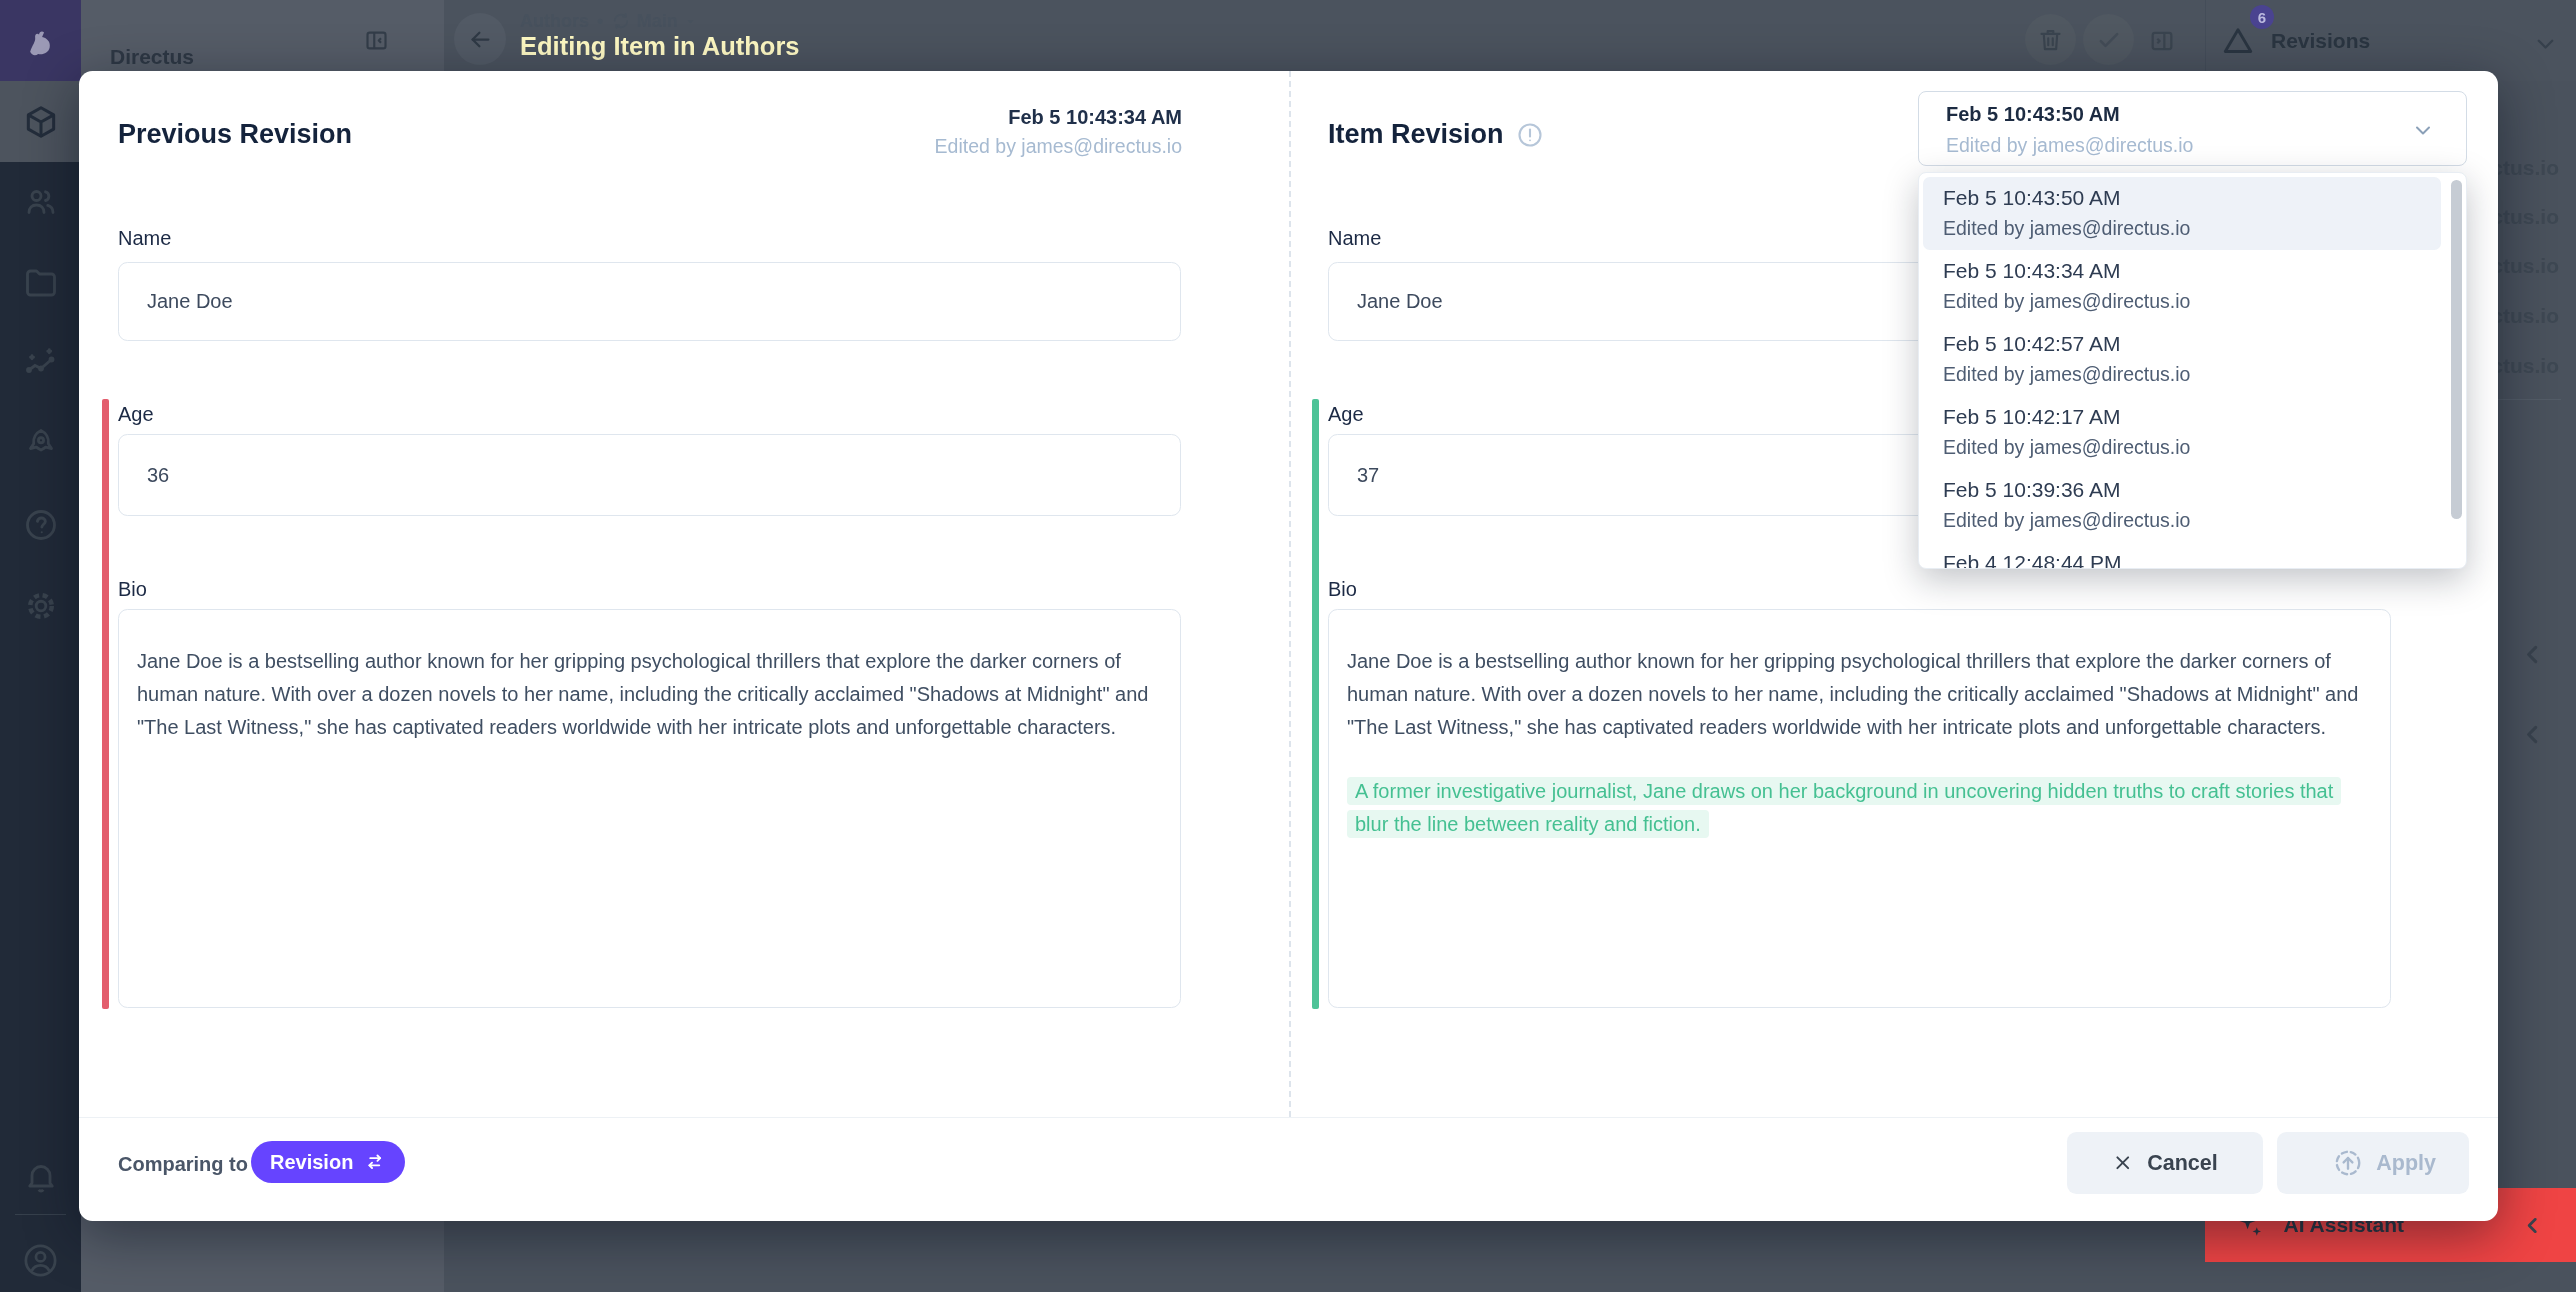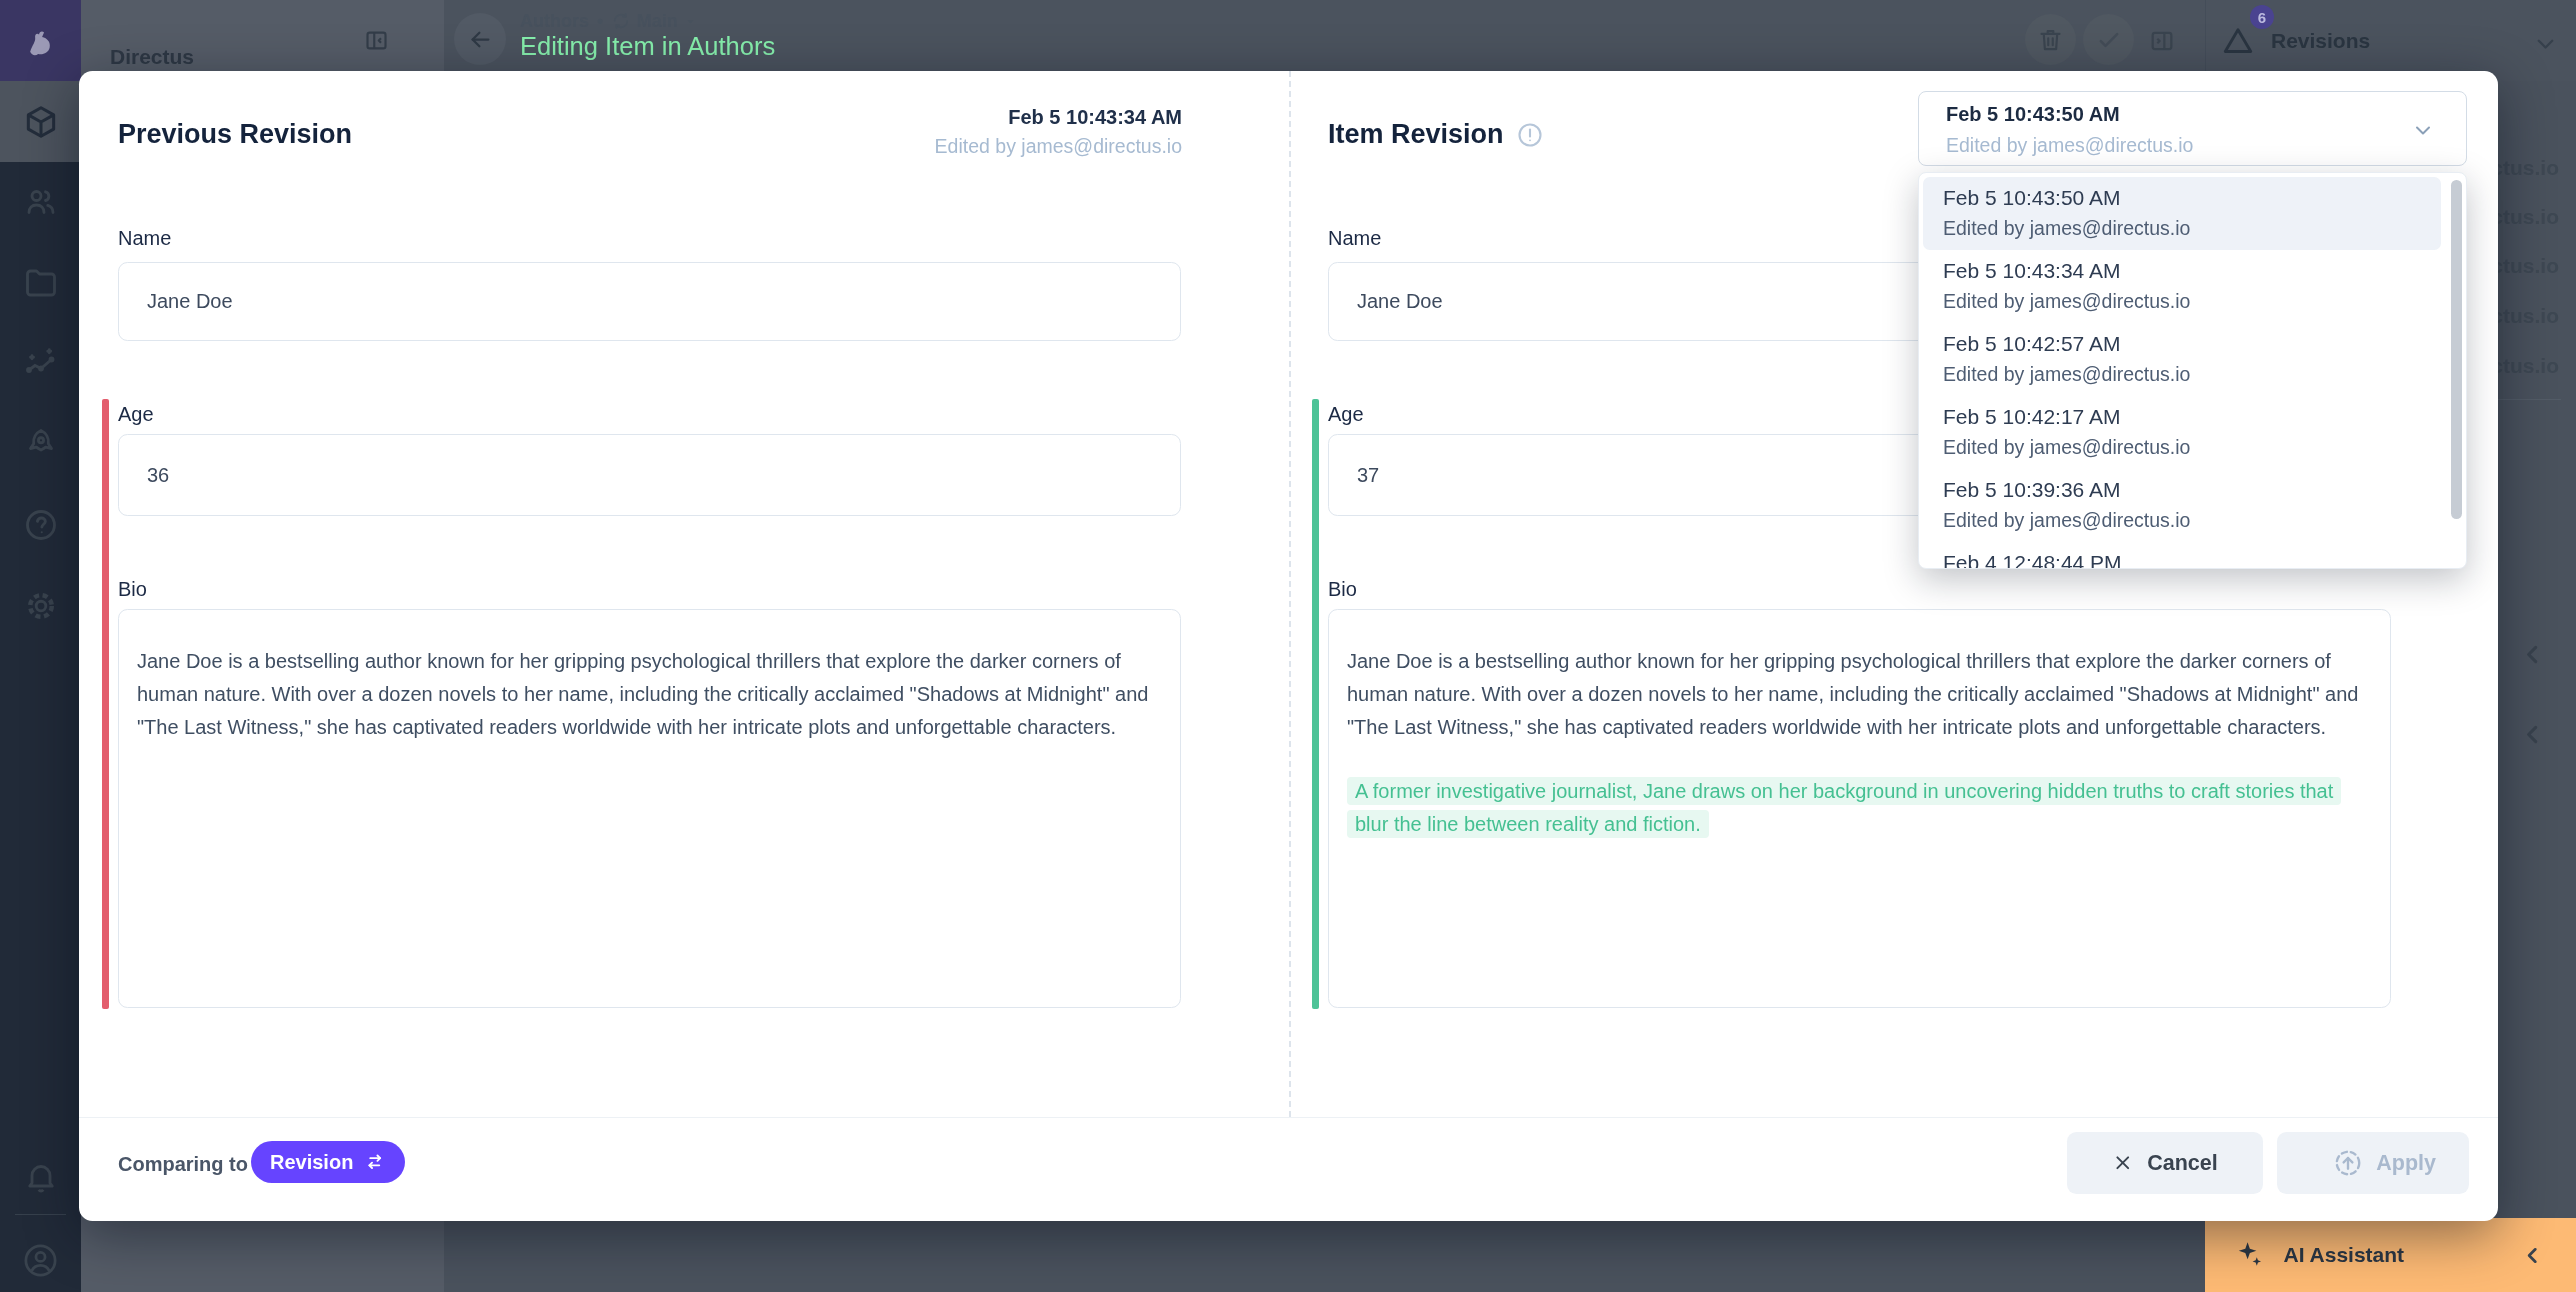--- a/index.html
+++ b/index.html
@@ -17,31 +17,31 @@
   .mod-btn{left:0;width:81px;height:81px;display:flex;align-items:center;justify-content:center;color:#39434e;}
   .mod-btn.active{background:#4d545e;color:#232d3b;}
   .bar-divider{left:15px;width:51px;height:1.3px;background:#36404c;}
   .nav-panel{left:81px;top:0;width:363px;height:1292px;background:#555c67;}
   .brand{left:29px;top:16px;height:81px;display:flex;align-items:center;color:#2e3844;font-size:21px;font-weight:600;}
   .nav-collapse{left:282px;top:27px;color:#333d49;}
   .header-bg{left:444px;top:0;width:2132px;height:81px;background:#4b535e;}
   .header-sep{left:2205px;top:0;width:1.3px;height:81px;background:#444d59;}
   .back-btn{left:454px;top:13.4px;width:52px;height:52px;border-radius:50%;background:#525a65;display:flex;align-items:center;justify-content:center;color:#2f3945;}
   .breadcrumb{left:520px;top:10.8px;display:flex;align-items:center;gap:8px;color:#47515d;font-size:18px;font-weight:600;}
-  .page-title{left:520px;top:32px;font-size:25.5px;font-weight:400;color:#86efac;}
+  .page-title{left:520px;top:32px;font-size:25.5px;font-weight:700;color:#fef9c3;}
   .hdr-circle{top:14px;width:51px;height:51px;border-radius:50%;background:#505861;display:flex;align-items:center;justify-content:center;color:#3a444f;}
   .hdr-icon{top:27px;color:#3a444f;}
   .drawer-head{left:2220px;top:0;height:81px;display:flex;align-items:center;gap:15px;color:#2a3541;}
   .rev-badge{position:absolute;left:30px;top:-17.5px;width:24px;height:24px;border-radius:50%;background:#4a4390;color:#bcbadf;font-size:15px;font-weight:700;display:flex;align-items:center;justify-content:center;}
   .rev-title{font-size:21px;font-weight:600;color:#2a3541;}
   .drawer-chevron{left:2532px;top:30px;color:#36404c;}
   .bg-row{left:2218px;width:341px;text-align:right;font-size:21px;font-weight:600;color:#3e4853;}
   .bg-div{left:2218px;width:343px;height:1.3px;background:#535c67;}
   .sect-chevron{left:2517px;color:#38424d;}
-  .ai-bar{left:2205px;top:1218px;width:371px;height:74px;background:#fdba74;display:flex;align-items:center;color:#2c3743;}
+  .ai-bar{left:2205px;top:1188px;width:371px;height:74px;background:#ef4444;display:flex;align-items:center;color:#2c3743;}
   .ai-label{font-size:21px;font-weight:600;color:#2c3743;margin-left:17.5px;}
 
   
   .modal{left:79px;top:71px;width:2419px;height:1150px;background:#ffffff;border-radius:13.4px;
          box-shadow:0 13.4px 54px rgba(5,12,25,.45);z-index:10;}
   .dash-div{left:1210px;top:0;width:0;height:1046px;border-left:2px dashed #dde4ec;}
   .pane-heading{font-size:27px;font-weight:700;color:#14233c;display:flex;align-items:center;gap:12px;}
   .date-block{text-align:right;}
   .date-ts{font-size:20px;font-weight:600;color:#20304a;}
   .date-by{font-size:19.5px;color:#a6bad1;margin-top:6px;}

